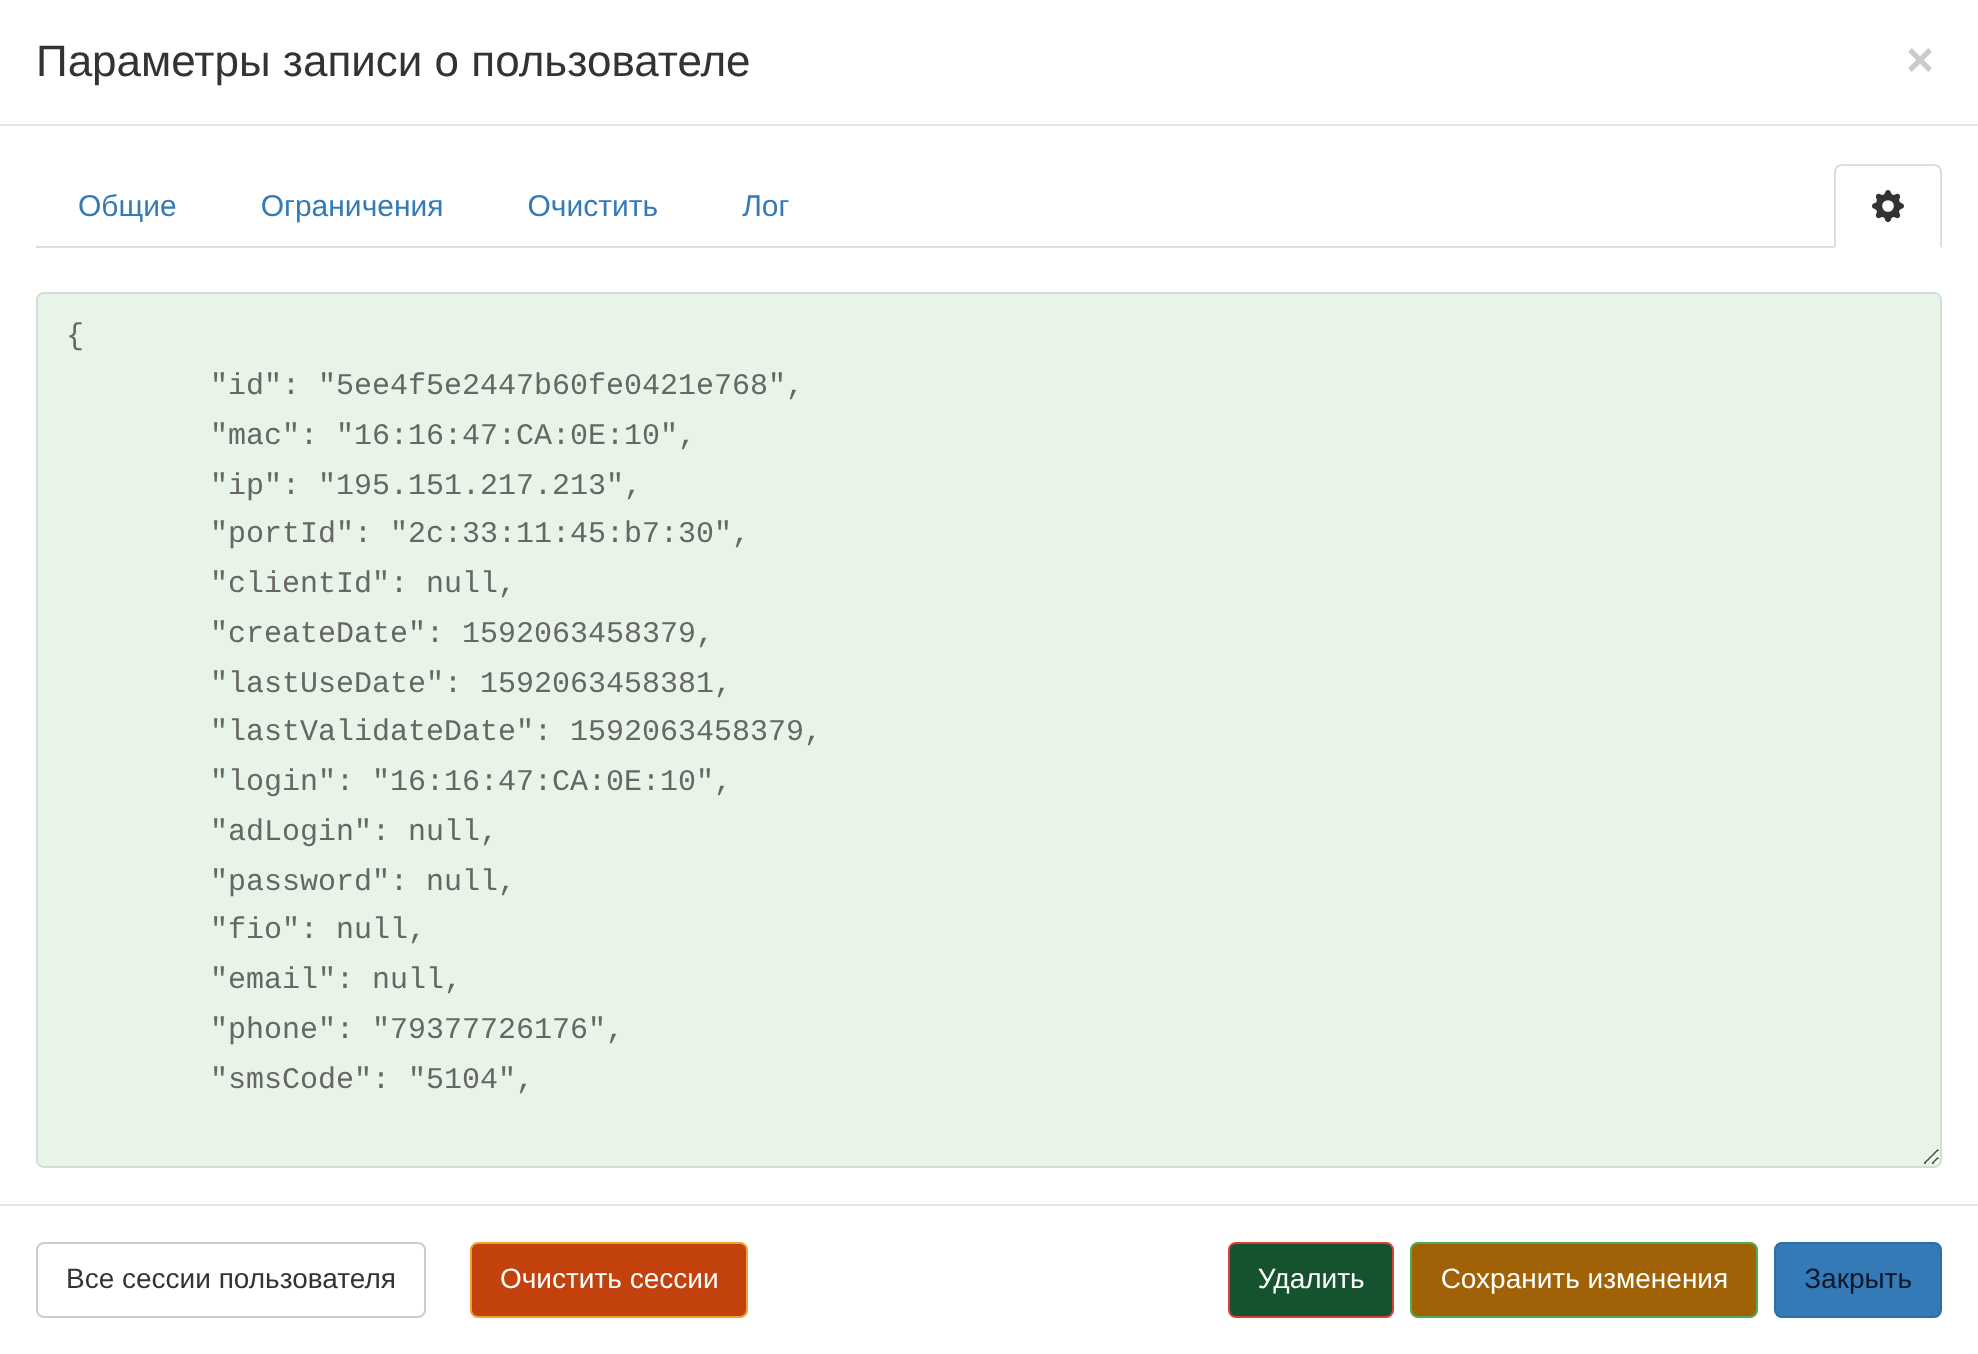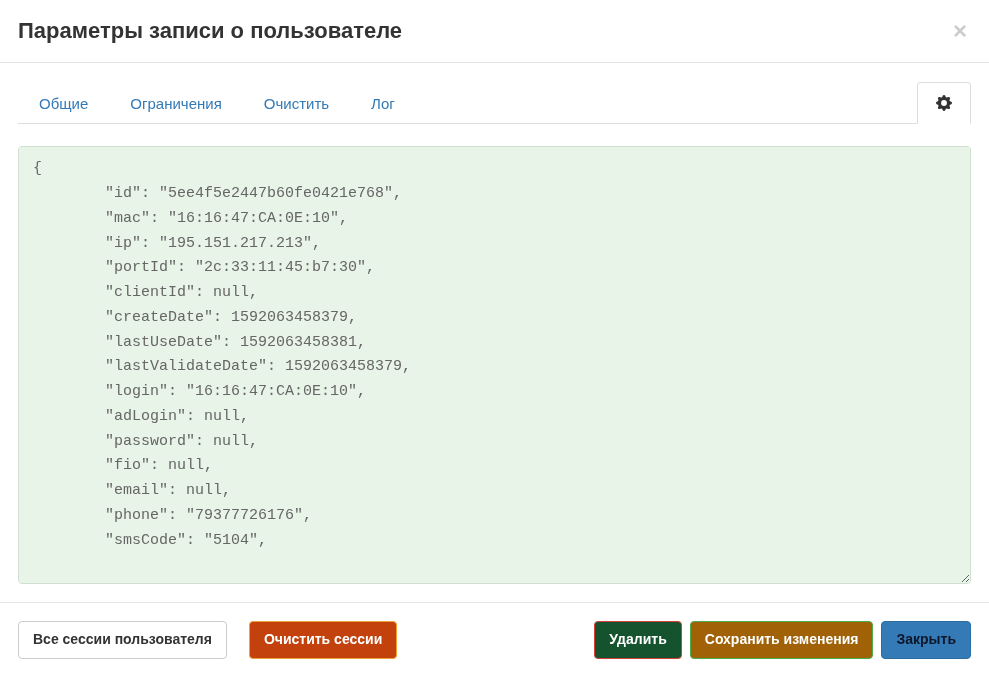--- a/index.html
+++ b/index.html
@@ -25,21 +25,21 @@
     }
     .modal-header {
       padding: 18px 18px 18px 18px;
       border-bottom: 1px solid #e5e5e5;
       display: flex;
       align-items: center;
       justify-content: space-between;
     }
     .modal-title {
       font-size: 22px;
-      font-weight: 700;
+      font-weight: 400;
       color: #333;
       line-height: 1.2;
     }
     .close-btn {
       font-size: 24px;
       font-weight: 700;
       color: #ccc;
       background: none;
       border: none;
       cursor: pointer;
@@ -119,21 +119,20 @@
       gap: 8px;
       align-items: center;
     }
     .btn {
       padding: 8px 14px;
       font-size: 14px;
       border-radius: 4px;
       cursor: pointer;
       border: 1px solid transparent;
       line-height: 1.4;
-      font-weight: bold;
     }
     .btn-default {
       background: #fff;
       border-color: #ccc;
       color: #333;
     }
     .btn-warning {
       background: #c2410c;
       border-color: #eea236;
       color: #fff;

